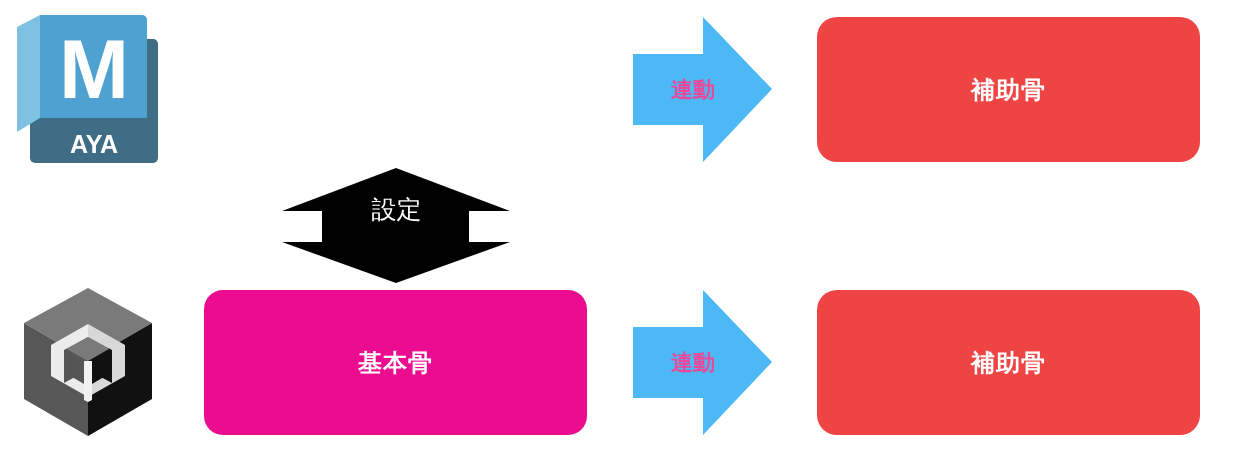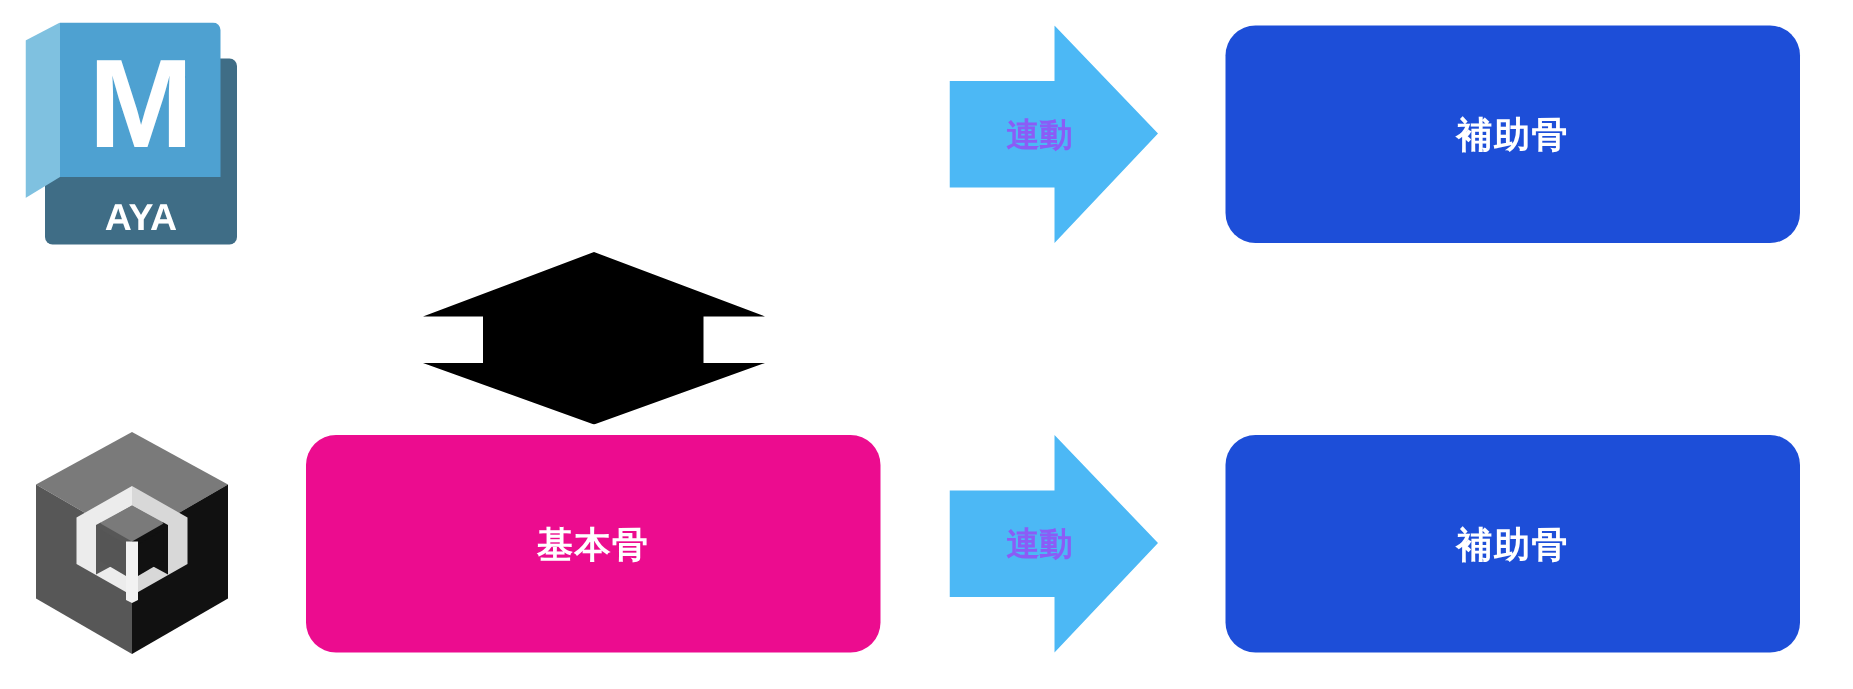--- a/index.html
+++ b/index.html
@@ -1,25 +1,25 @@
 <!DOCTYPE html>
 <html><head>
   <meta charset="utf-8">
   <style>
     html, body { margin: 0; padding: 0; background: #ffffff; }
     body { width: 1235px; height: 459px; position: relative; overflow: hidden;
            font-family: "DejaVu Sans", "Liberation Sans", sans-serif; }
     .box { position: absolute; border-radius: 20px; display: flex; align-items: center; justify-content: center;
            color: #ffffff; font-weight: bold; font-size: 24px; letter-spacing: 1px; }
-    .pink { background: #ec0c8f; }
-    .yellow { background: #1d4ed8; }
+    .pink { background: #ec0c8f; border-radius: 19px; }
+    .yellow { background: #ef4444; }
     .arrow { position: absolute; width: 140px; height: 146px; }
     .arrow svg { position: absolute; left: 0; top: 0; }
     .arrow-label { position: absolute; left: 0; top: 0; width: 108px; height: 146px; display: flex;
-                   align-items: center; justify-content: center; color: #8b5cf6; font-weight: bold; font-size: 22px; padding-left: 12px; box-sizing: border-box; }
+                   align-items: center; justify-content: center; color: #ec4899; font-weight: bold; font-size: 22px; padding-left: 12px; box-sizing: border-box; }
     .dbl { position: absolute; left: 282px; top: 168px; width: 229px; height: 115px; }
     .dbl svg { position: absolute; left: 0; top: 0; }
     .dbl-label { position: absolute; left: 0; top: 26px; width: 229px; text-align: center; color: #fff;
                  font-size: 25px; line-height: 31px; }
     .logo { position: absolute; }
   </style>
 </head>
 <body>
 
 <div class="logo" style="left:17px; top:15px; width:142px; height:149px;">
@@ -69,20 +69,21 @@
 
 <div class="box yellow" style="left:817px; top:17px; width:383px; height:145px;">
   <span>補助骨</span>
 </div>
 
 <div class="dbl">
   <svg width="229" height="115" viewBox="0 0 229 115">
     <polygon points="114,0 228,43 187,43 187,74 228,74 114,115 0,74 40,74 40,43 0,43" fill="#000000"></polygon>
   </svg>
   <div class="dbl-label">
+    <div>設定</div>
   </div>
 </div>
 
 <div class="box pink" style="left:204px; top:290px; width:383px; height:145px;">
   <span>基本骨</span>
 </div>
 
 <div class="arrow" style="left:633px; top:290px;">
   <svg width="140" height="146" viewBox="0 0 140 146">
     <polygon points="0,37 70,37 70,0 139,72 70,145 70,108 0,108" fill="#4cb8f5"></polygon>

